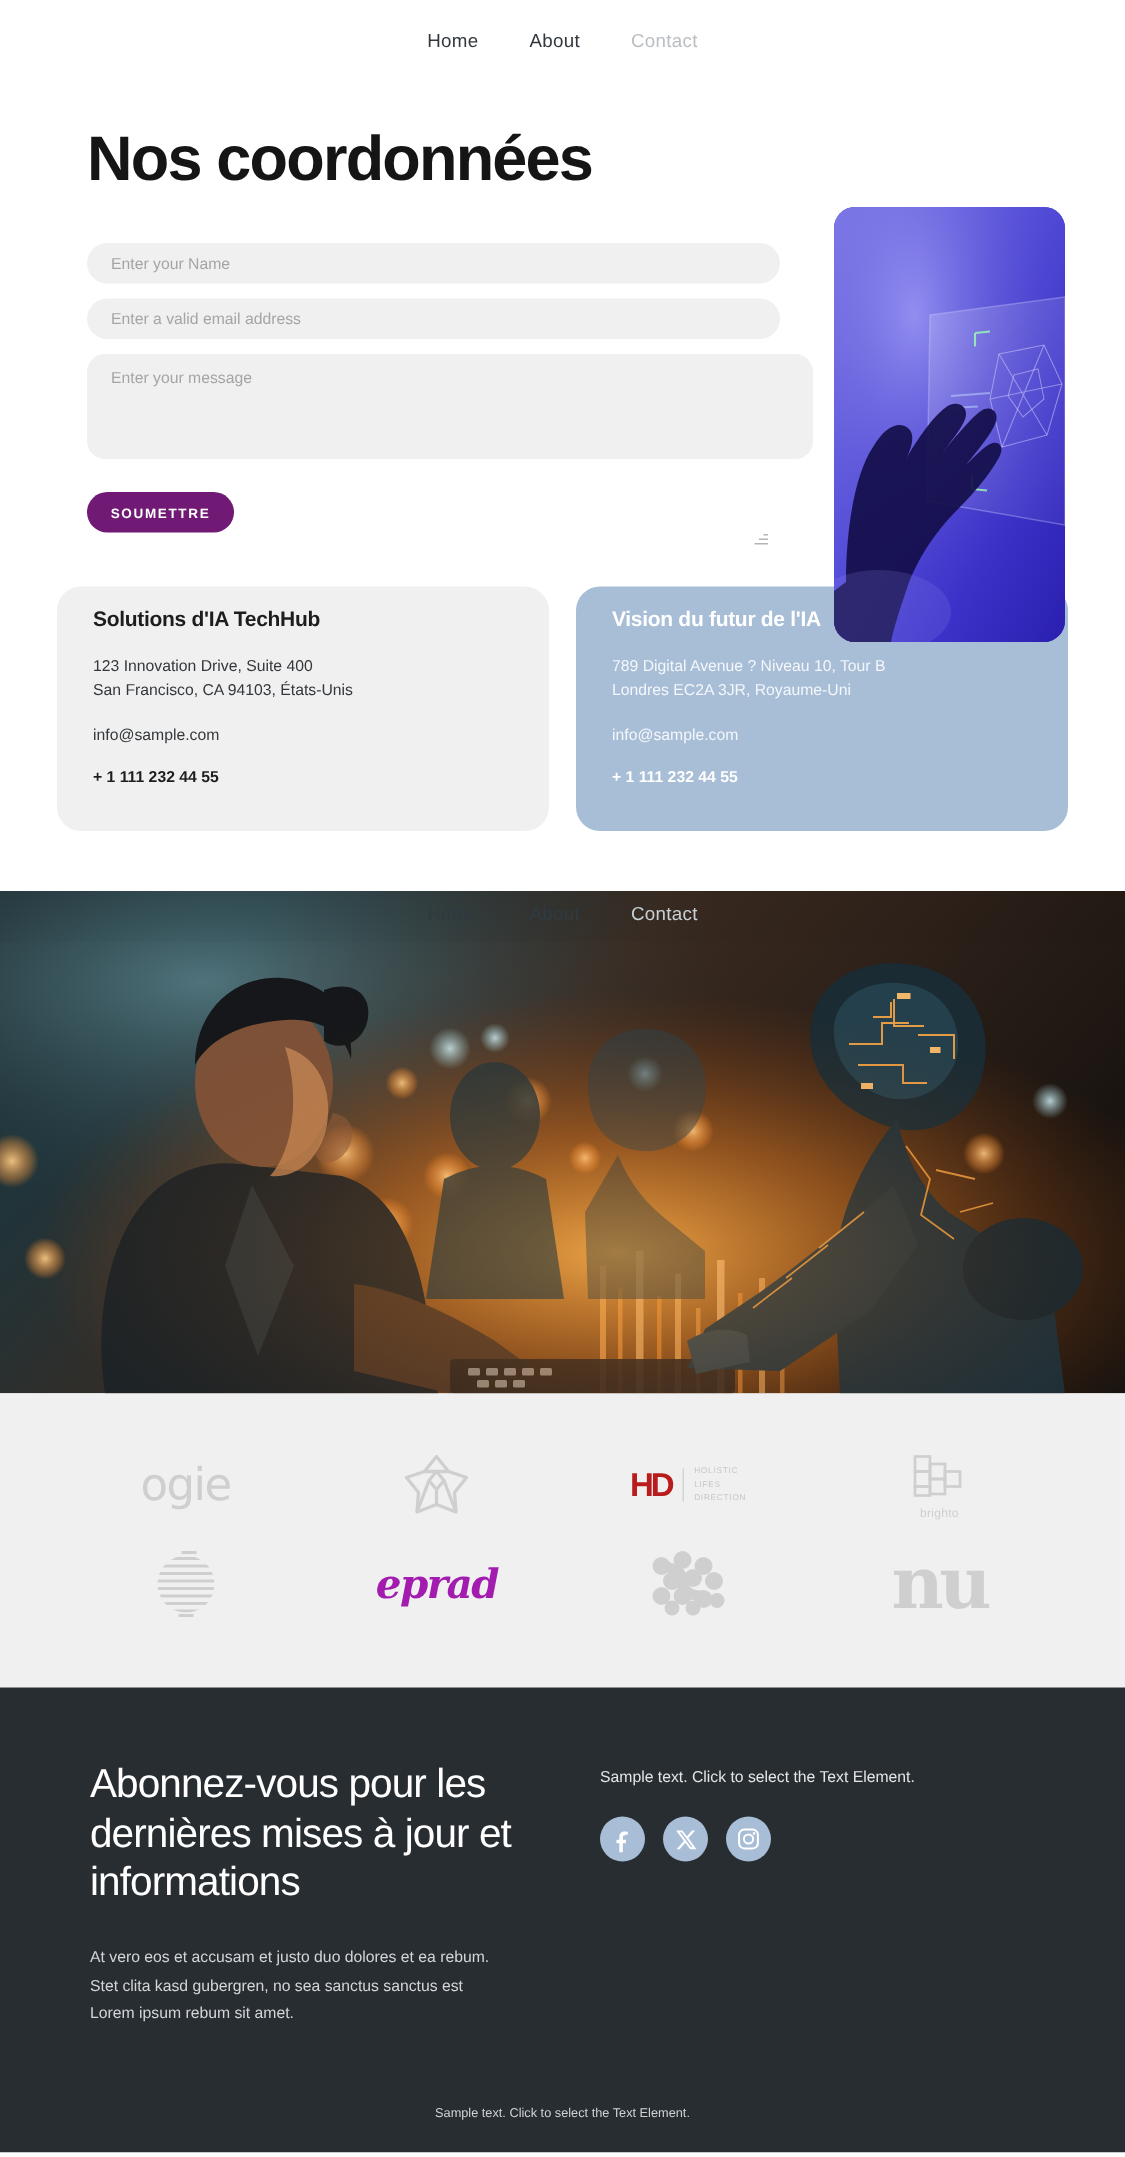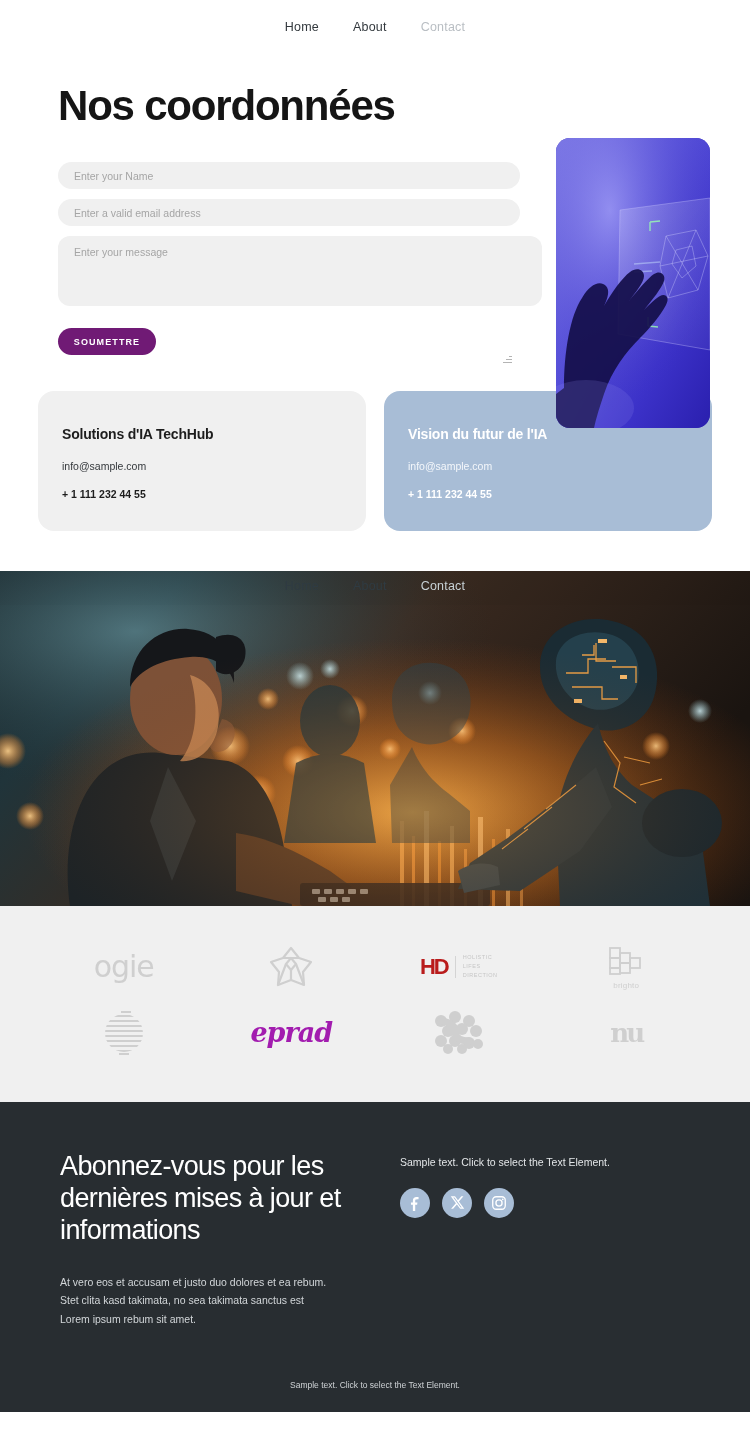--- a/index.html
+++ b/index.html
@@ -70,21 +70,21 @@
   .hero-pic {
     position:absolute; right:40px; top:84px;
     width:154px; height:290px; border-radius:14px;
     overflow:hidden;
     background:#4038b8;
   }
   .hero-pic svg { display:block; width:154px; height:290px; }
 
   
   .cards { display:flex; gap:18px; padding:36px 38px 40px 38px; }
-  .card { flex:1; border-radius:16px; padding:35px 24px 28px 24px; }
+  .card { flex:1; border-radius:16px; padding:13px 24px 28px 24px; }
   .card.gray { background:#f0f0f0; }
   .card.blue { background:#a8bdd6; }
   .card h3 { font-size:14px; font-weight:700; letter-spacing:-.2px; margin-bottom:16px; }
   .card.gray h3 { color:#1d1d1d; }
   .card.blue h3 { color:#ffffff; }
   .card p { font-size:10.5px; line-height:1.55; margin-bottom:13px; }
   .card.gray p { color:#34383c; }
   .card.blue p { color:#f4f7fb; }
   .card p.bold { font-weight:700; margin-bottom:0; }
   .card.gray p.bold { color:#1d1d1d; }
@@ -114,21 +114,21 @@
   .logo { color:#cfcfcf; display:flex; align-items:center; justify-content:center; }
   .logo-ogie {
     font-size:30px; letter-spacing:-1px; color:#cfcfcf; font-weight:400;
     font-family:"DejaVu Sans", sans-serif;
   }
   .logo-eprad {
     font-size:27px; color:#a21caf; font-style:italic; font-weight:700;
     font-family:"DejaVu Serif", serif; letter-spacing:-1px;
   }
   .logo-nu {
-    font-size:26px; color:#cfcfcf; font-weight:700;
+    font-size:48px; color:#cfcfcf; font-weight:700;
     font-family:"DejaVu Serif", serif; letter-spacing:-3px;
   }
   .hd-lock { display:flex; align-items:center; gap:7px; }
   .hd-mark {
     font-size:22px; font-weight:700; color:#b91c1c; letter-spacing:-2px;
     font-family:"Liberation Sans", sans-serif;
   }
   .hd-divider { width:1px; height:22px; background:#d4d4d4; }
   .hd-text { font-size:5.5px; line-height:1.6; color:#c6c6c6; letter-spacing:.5px; }
   .brighto-wrap { display:flex; flex-direction:column; align-items:center; gap:3px; }
@@ -232,26 +232,34 @@
                  C94 166 100 160 104 158 C110 155 114 160 110 167 C104 178 94 190 84 200
                  C70 214 56 232 48 256 C44 268 40 280 38 290 L0 290 L0 256 Z" fill="#140f4a" fill-opacity=".93"></path>
         <ellipse cx="30" cy="270" rx="48" ry="28" fill="#8f8cf0" fill-opacity=".18"></ellipse>
       </svg>
     </div>
   </section>
 
   <section class="cards">
     <div class="card gray">
       <h3>Solutions d'IA TechHub</h3>
+      <p>
+        <span>123 Innovation Drive, Suite 400</span><br>
+        <span>San Francisco, CA 94103, États-Unis</span>
+      </p>
       <p class="mail">info@sample.com</p>
       <p class="bold">+ 1 111 232 44 55</p>
     </div>
 
     <div class="card blue">
       <h3>Vision du futur de l'IA</h3>
+      <p>
+        <span>789 Digital Avenue ? Niveau 10, Tour B</span><br>
+        <span>Londres EC2A 3JR, Royaume-Uni</span>
+      </p>
       <p class="mail">info@sample.com</p>
       <p class="bold">+ 1 111 232 44 55</p>
     </div>
   </section>
 
   <section class="banner">
     <svg viewBox="0 0 750 335" preserveAspectRatio="none" aria-hidden="true">
       <defs>
         <linearGradient id="bgl" x1="0" y1="0" x2="1" y2="0.4">
           <stop offset="0%" stop-color="#1b2b30"></stop>
@@ -501,21 +509,21 @@
       </div>
     </div>
   </section>
 
   <footer class="footer">
     <div class="footer-cols">
       <div class="f-left">
         <h2 class="f-head">Abonnez-vous pour les dernières mises à jour et informations</h2>
         <p class="f-body">
           <span>At vero eos et accusam et justo duo dolores et ea rebum.</span><br>
-          <span>Stet clita kasd takimata, no sea takimata sanctus est</span><br>
+          <span>Stet clita kasd gubergren, no sea sanctus sanctus est</span><br>
           <span>Lorem ipsum rebum sit amet.</span>
         </p>
       </div>
 
       <div class="f-right">
         <p class="f-sample">Sample text. Click to select the Text Element.</p>
         <div class="socials">
 
           <a class="soc" href="#">
             <svg width="17" height="17" viewBox="0 0 24 24" aria-hidden="true">

